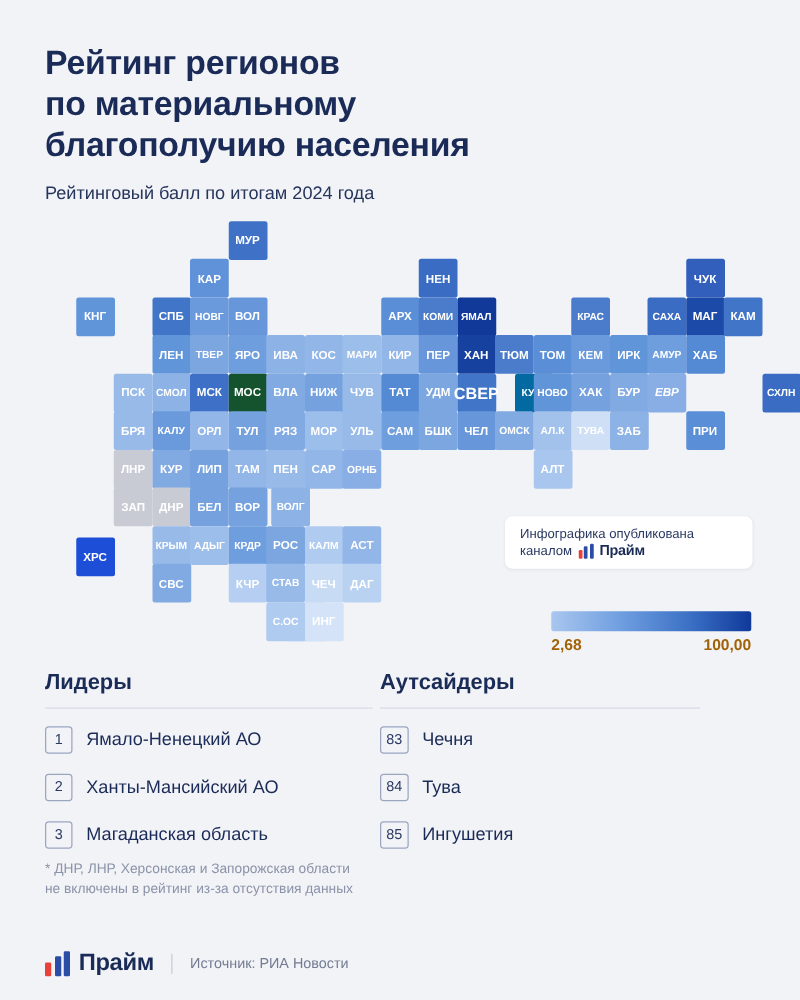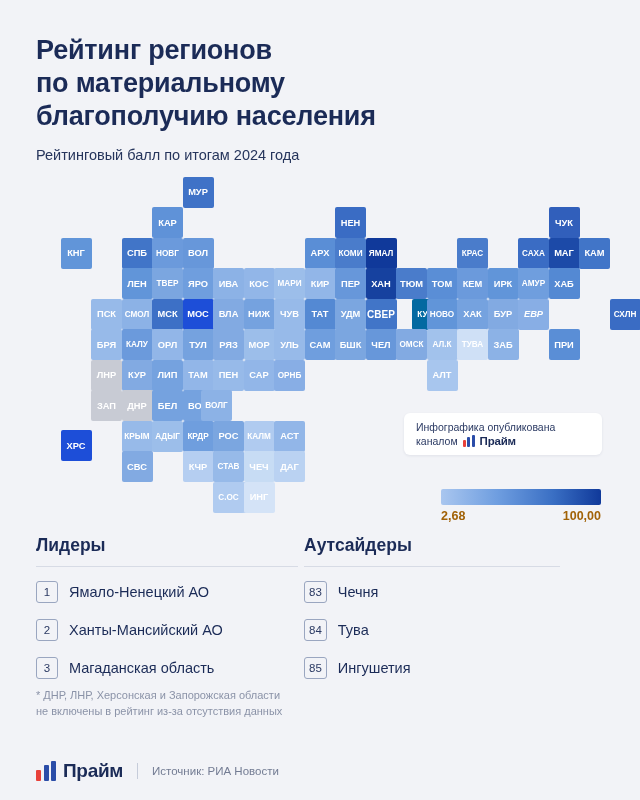--- a/index.html
+++ b/index.html
@@ -178,27 +178,27 @@
       <div class="cell" style="left: 365.5px; top: 95.5px; background: rgb(22, 65, 159);">ХАН</div>
       <div class="cell" style="left: 396px; top: 95.5px; background: rgb(74, 124, 203);">ТЮМ</div>
       <div class="cell" style="left: 426.5px; top: 95.5px; background: rgb(90, 142, 214);">ТОМ</div>
       <div class="cell" style="left: 457px; top: 95.5px; background: rgb(107, 154, 220);">КЕМ</div>
       <div class="cell" style="left: 487.5px; top: 95.5px; background: rgb(97, 149, 217);">ИРК</div>
       <div class="cell" style="left: 518px; top: 95.5px; background: rgb(111, 158, 222); font-size: 8.2px;">АМУР</div>
       <div class="cell" style="left: 548.5px; top: 95.5px; background: rgb(84, 137, 211);">ХАБ</div>
       <div class="cell" style="left: 91px; top: 126px; background: rgb(151, 186, 233);">ПСК</div>
       <div class="cell" style="left: 121.5px; top: 126px; background: rgb(140, 178, 230); font-size: 8.2px;">СМОЛ</div>
       <div class="cell" style="left: 152px; top: 126px; background: rgb(61, 112, 198);">МСК</div>
-      <div class="cell" style="left: 182.5px; top: 126px; background: #1d4ed8;">МОС</div>
+      <div class="cell" style="left: 182.5px; top: 126px; background: #14532d;">МОС</div>
       <div class="cell" style="left: 213px; top: 126px; background: rgb(130, 170, 226);">ВЛА</div>
       <div class="cell" style="left: 243.5px; top: 126px; background: rgb(117, 162, 223);">НИЖ</div>
       <div class="cell" style="left: 274px; top: 126px; background: rgb(151, 186, 233);">ЧУВ</div>
       <div class="cell" style="left: 304.5px; top: 126px; background: rgb(84, 137, 211);">ТАТ</div>
       <div class="cell" style="left: 335px; top: 126px; background: rgb(123, 166, 224);">УДМ</div>
-      <div class="cell" style="left: 365.5px; top: 126px; background: rgb(65, 117, 200); font-size: 10px;">СВЕР</div>
+      <div class="cell" style="left: 365.5px; top: 126px; background: rgb(65, 117, 200); font-size: 13px;">СВЕР</div>
       <div class="cell" style="left: 412px; top: 126px; background: #0369a1; font-size: 8.2px;">КУРГ</div>
       <div class="cell" style="left: 426.5px; top: 126px; background: rgb(97, 149, 217); font-size: 8.2px;">НОВО</div>
       <div class="cell" style="left: 457px; top: 126px; background: rgb(117, 162, 223);">ХАК</div>
       <div class="cell" style="left: 487.5px; top: 126px; background: rgb(130, 170, 226);">БУР</div>
       <div class="cell" style="left: 518px; top: 126px; background: rgb(136, 174, 229); font-style: italic;">ЕВР</div>
       <div class="cell" style="left: 609.5px; top: 126px; background: rgb(58, 108, 196); font-size: 8.2px;">СХЛН</div>
       <div class="cell" style="left: 91px; top: 156.5px; background: rgb(151, 186, 233);">БРЯ</div>
       <div class="cell" style="left: 121.5px; top: 156.5px; background: rgb(107, 154, 220); font-size: 8.2px;">КАЛУ</div>
       <div class="cell" style="left: 152px; top: 156.5px; background: rgb(146, 182, 232);">ОРЛ</div>
       <div class="cell" style="left: 182.5px; top: 156.5px; background: rgb(117, 162, 223);">ТУЛ</div>
@@ -219,21 +219,21 @@
       <div class="cell" style="left: 182.5px; top: 187px; background: rgb(146, 182, 232);">ТАМ</div>
       <div class="cell" style="left: 213px; top: 187px; background: rgb(151, 186, 233);">ПЕН</div>
       <div class="cell" style="left: 243.5px; top: 187px; background: rgb(146, 182, 232);">САР</div>
       <div class="cell" style="left: 274px; top: 187px; background: rgb(136, 174, 229); font-size: 8.2px;">ОРНБ</div>
       <div class="cell" style="left: 426.5px; top: 187px; background: rgb(168, 198, 238);">АЛТ</div>
       <div class="cell" style="left: 60.5px; top: 217.5px; background: #1d4ed8; color: rgb(255, 255, 255); margin-top: 40px;">ХРС</div>
       <div class="cell" style="left: 91px; top: 217.5px; background: rgb(200, 203, 212); color: rgb(255, 255, 255);">ЗАП</div>
       <div class="cell" style="left: 121.5px; top: 217.5px; background: rgb(200, 203, 212); color: rgb(255, 255, 255);">ДНР</div>
       <div class="cell" style="left: 152px; top: 217.5px; background: rgb(117, 162, 223);">БЕЛ</div>
       <div class="cell" style="left: 182.5px; top: 217.5px; background: rgb(117, 162, 223);">ВОР</div>
-      <div class="cell" style="left: 201px; top: 217.5px; background: rgb(140, 178, 230); font-size: 8.2px;">ВОЛГ</div>
+      <div class="cell" style="left: 217px; top: 217.5px; background: rgb(140, 178, 230); font-size: 8.2px;">ВОЛГ</div>
       <div class="cell" style="left: 121.5px; top: 248px; background: rgb(151, 186, 233); font-size: 8.2px;">КРЫМ</div>
       <div class="cell" style="left: 152px; top: 248px; background: rgb(156, 190, 234); font-size: 8.2px;">АДЫГ</div>
       <div class="cell" style="left: 182.5px; top: 248px; background: rgb(111, 158, 222); font-size: 8.2px;">КРДР</div>
       <div class="cell" style="left: 213px; top: 248px; background: rgb(123, 166, 224);">РОС</div>
       <div class="cell" style="left: 243.5px; top: 248px; background: rgb(176, 203, 240); font-size: 8.2px;">КАЛМ</div>
       <div class="cell" style="left: 274px; top: 248px; background: rgb(146, 182, 232);">АСТ</div>
       <div class="cell" style="left: 121.5px; top: 278.5px; background: rgb(130, 170, 226);">СВС</div>
       <div class="cell" style="left: 182.5px; top: 278.5px; background: rgb(181, 206, 241);">КЧР</div>
       <div class="cell" style="left: 213px; top: 278.5px; background: rgb(151, 186, 233); font-size: 8.2px;">СТАВ</div>
       <div class="cell" style="left: 243.5px; top: 278.5px; background: rgb(199, 220, 244);">ЧЕЧ</div>

